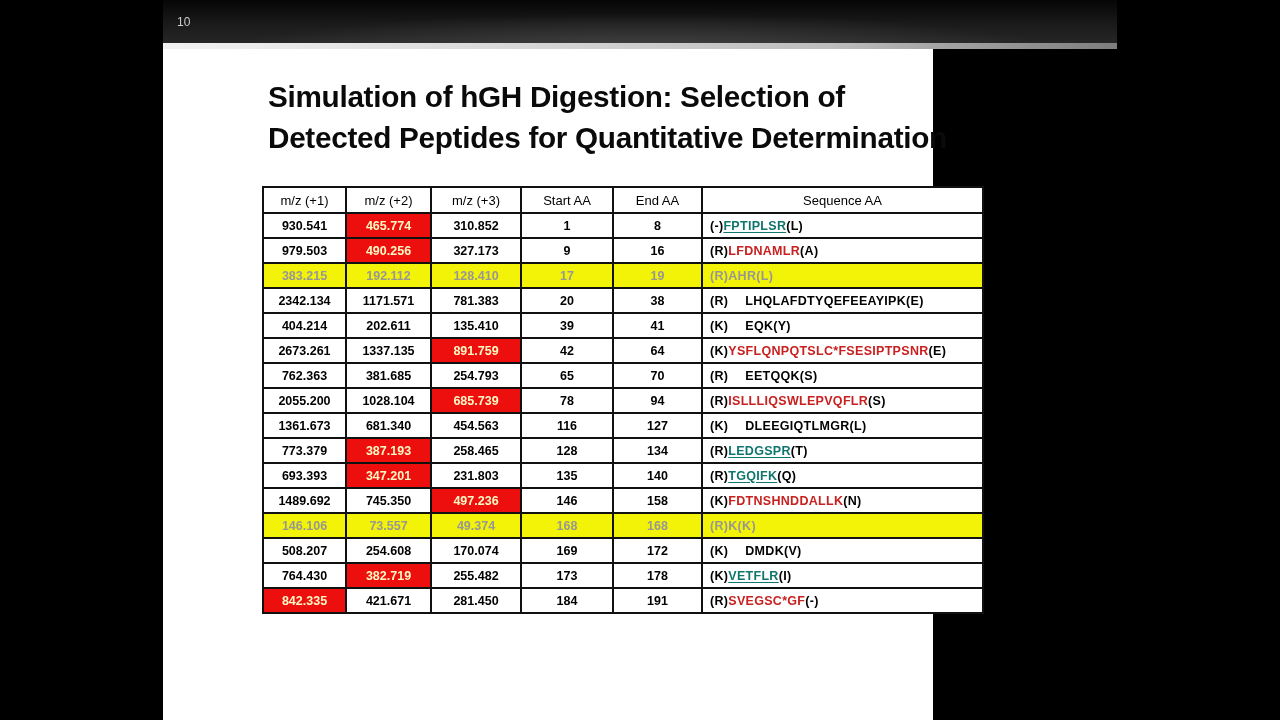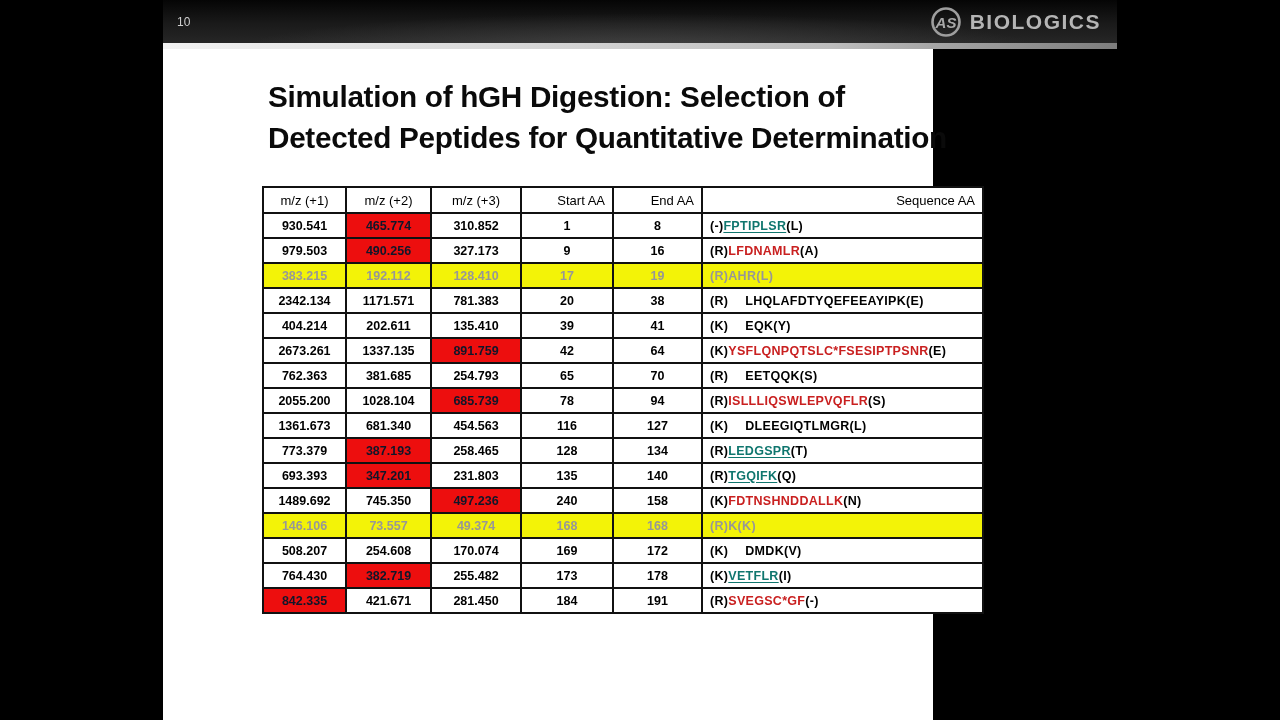--- a/index.html
+++ b/index.html
@@ -41,44 +41,37 @@
     position:absolute;left:99px;top:186px;width:720px;
     border-collapse:collapse;table-layout:fixed;
     font-size:12.5px;color:#000;
   }
   table.peptides th,table.peptides td{
     border:2px solid #111;padding:0 7px;height:23px;overflow:hidden;white-space:nowrap;
   }
   table.peptides th{
     font-weight:normal;font-size:13px;height:24px;text-align:center;background:#fff;
   }
-  table.peptides th.seq-h, table.peptides th.aa-h{text-align:right;}
+  table.peptides th.seq-h, table.peptides th.aa-h{text-align:center;}
   table.peptides td{font-weight:bold;text-align:center;background:#fff;}
   table.peptides td.seq{text-align:left;letter-spacing:0.3px;}
-  td.red-cell{background:#ed0e0e !important;color:#0f172a;}
+  td.red-cell{background:#ed0e0e !important;color:#fef9c3;}
   tr.yellow-row td{background:#f3f307 !important;color:#979797;}
   .seq-core-black{color:#000;padding-left:17px;}
   .seq-core-red{color:#c92020;}
   .seq-core-red-u{color:#0f766e;text-decoration:underline;text-underline-offset:2px;}
   .seq-core-gray{color:#979797;}
 </style>
 </head>
 <body>
 
 <div class="slide">
 
   <div class="topbar">
     <span class="slide-number">10</span>
-    <div class="logo">
-      <svg width="32" height="32" viewBox="0 0 32 32">
-        <circle cx="16" cy="16" r="13.5" fill="none" stroke="#9e9e9e" stroke-width="2.6"></circle>
-        <text x="16" y="21.5" font-size="15" font-weight="bold" font-style="italic" text-anchor="middle" fill="#a8a8a8" font-family="Liberation Sans, sans-serif">AS</text>
-      </svg>
-      <span class="logo-text">BIOLOGICS</span>
-    </div>
   </div>
   <div class="topbar-shine"></div>
 
   <div class="title">
     <div>Simulation of hGH Digestion: Selection of</div>
     <div>Detected Peptides for Quantitative Determination</div>
   </div>
 
   <table class="peptides">
     <colgroup>
@@ -185,21 +178,21 @@
           <td class="red-cell">347.201</td>
           <td>231.803</td>
           <td>135</td>
           <td>140</td>
           <td class="seq"><span>(R)</span><span class="seq-core-red-u">TGQIFK</span><span>(Q)</span></td>
         </tr>
         <tr>
           <td>1489.692</td>
           <td>745.350</td>
           <td class="red-cell">497.236</td>
-          <td>240</td>
+          <td>146</td>
           <td>158</td>
           <td class="seq"><span>(K)</span><span class="seq-core-red">FDTNSHNDDALLK</span><span>(N)</span></td>
         </tr>
         <tr class="yellow-row">
           <td>146.106</td>
           <td>73.557</td>
           <td>49.374</td>
           <td>168</td>
           <td>168</td>
           <td class="seq"><span>(R)</span><span class="seq-core-gray">K</span><span>(K)</span></td>

